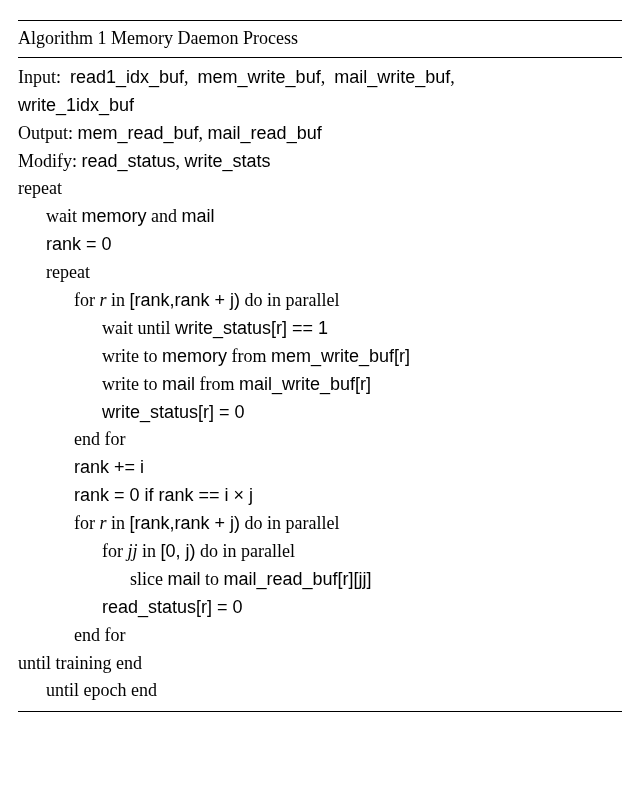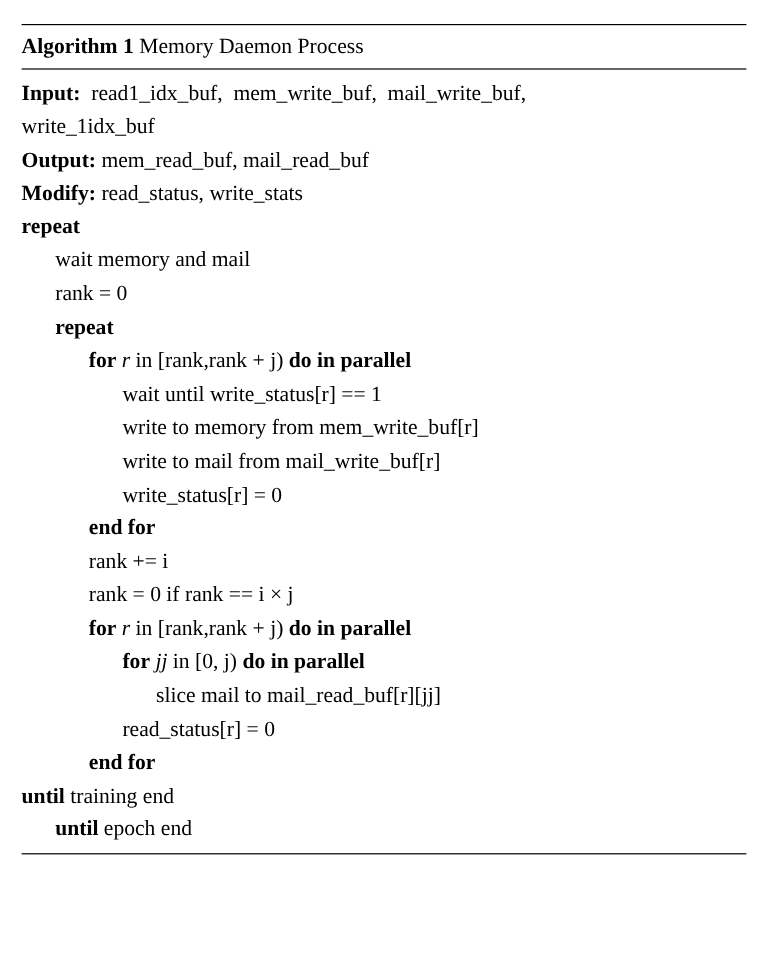--- a/index.html
+++ b/index.html
@@ -1,20 +1,20 @@
 <!DOCTYPE html>
 <html><head>
 <meta charset="utf-8">
 <style>
 body{margin:0;padding:20px 18px;font-family:"Times New Roman",Times,serif;font-size:18px;line-height:1.55;color:#000;background:#fff;width:640px;box-sizing:border-box}
 .algo{border-top:1.5px solid #000;border-bottom:1.5px solid #000}
 .head{border-bottom:1px solid #000;padding:4px 0}
 .body{padding:6px 0}
-.b{font-weight:bold}
-.tt{font-family:Liberation Serif, serif}
+.b{font-weight:normal}
+.tt{font-family:Liberation Sans, sans-serif}
 .line{display:block}
 .i1{padding-left:28px}
 .i2{padding-left:56px}
 .i3{padding-left:84px}
 .i4{padding-left:112px}
 </style>
 </head>
 <body>
 
 <div class="algo">

